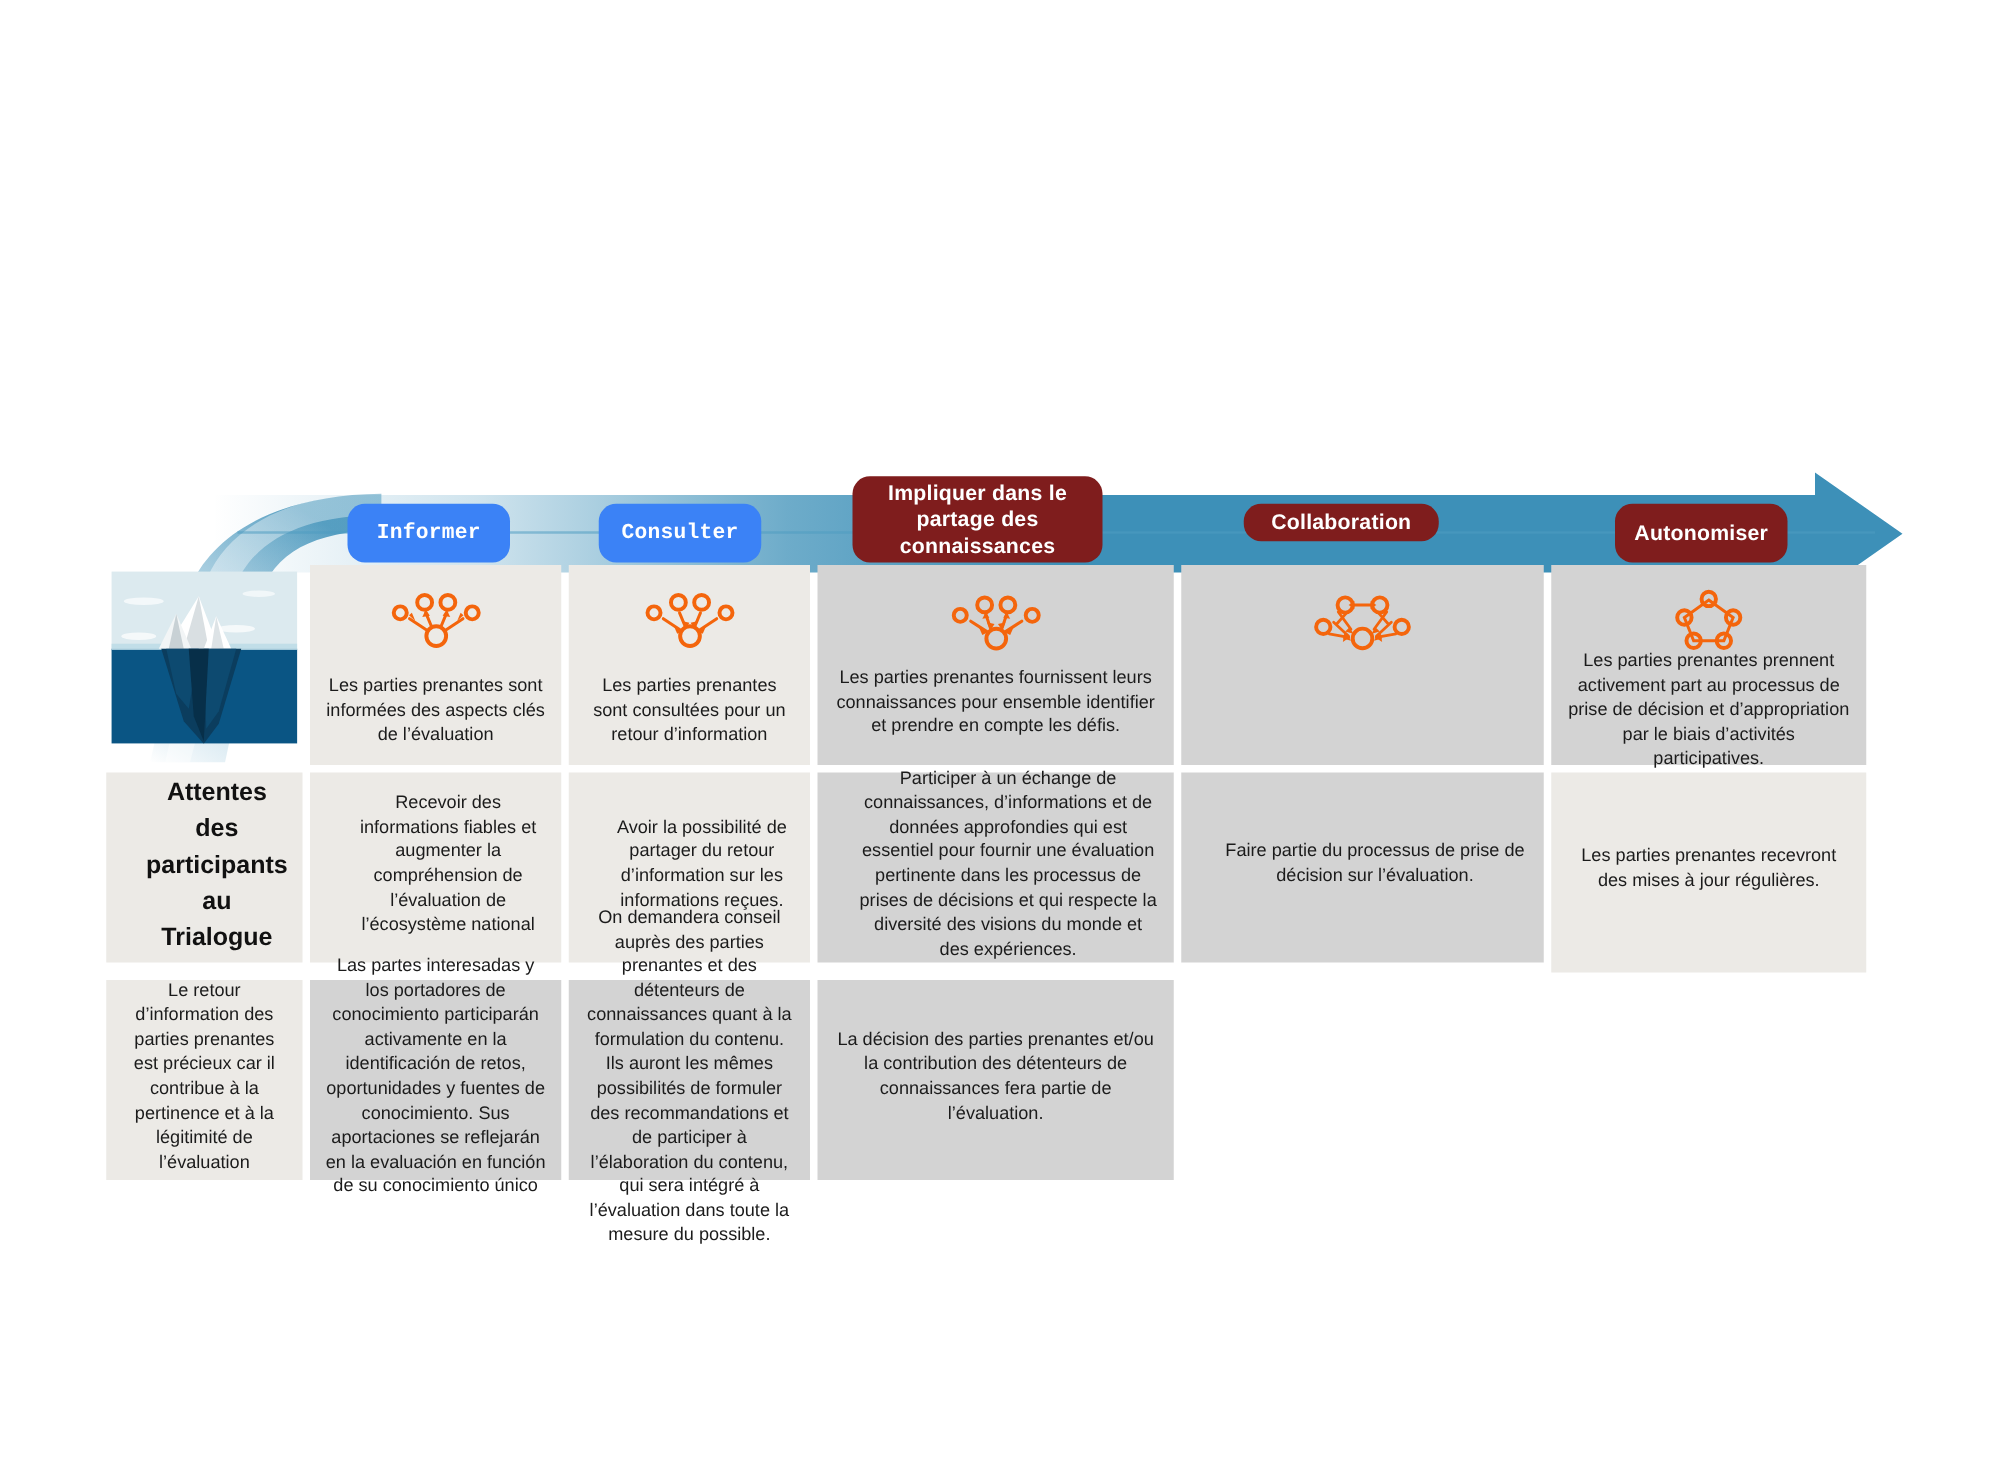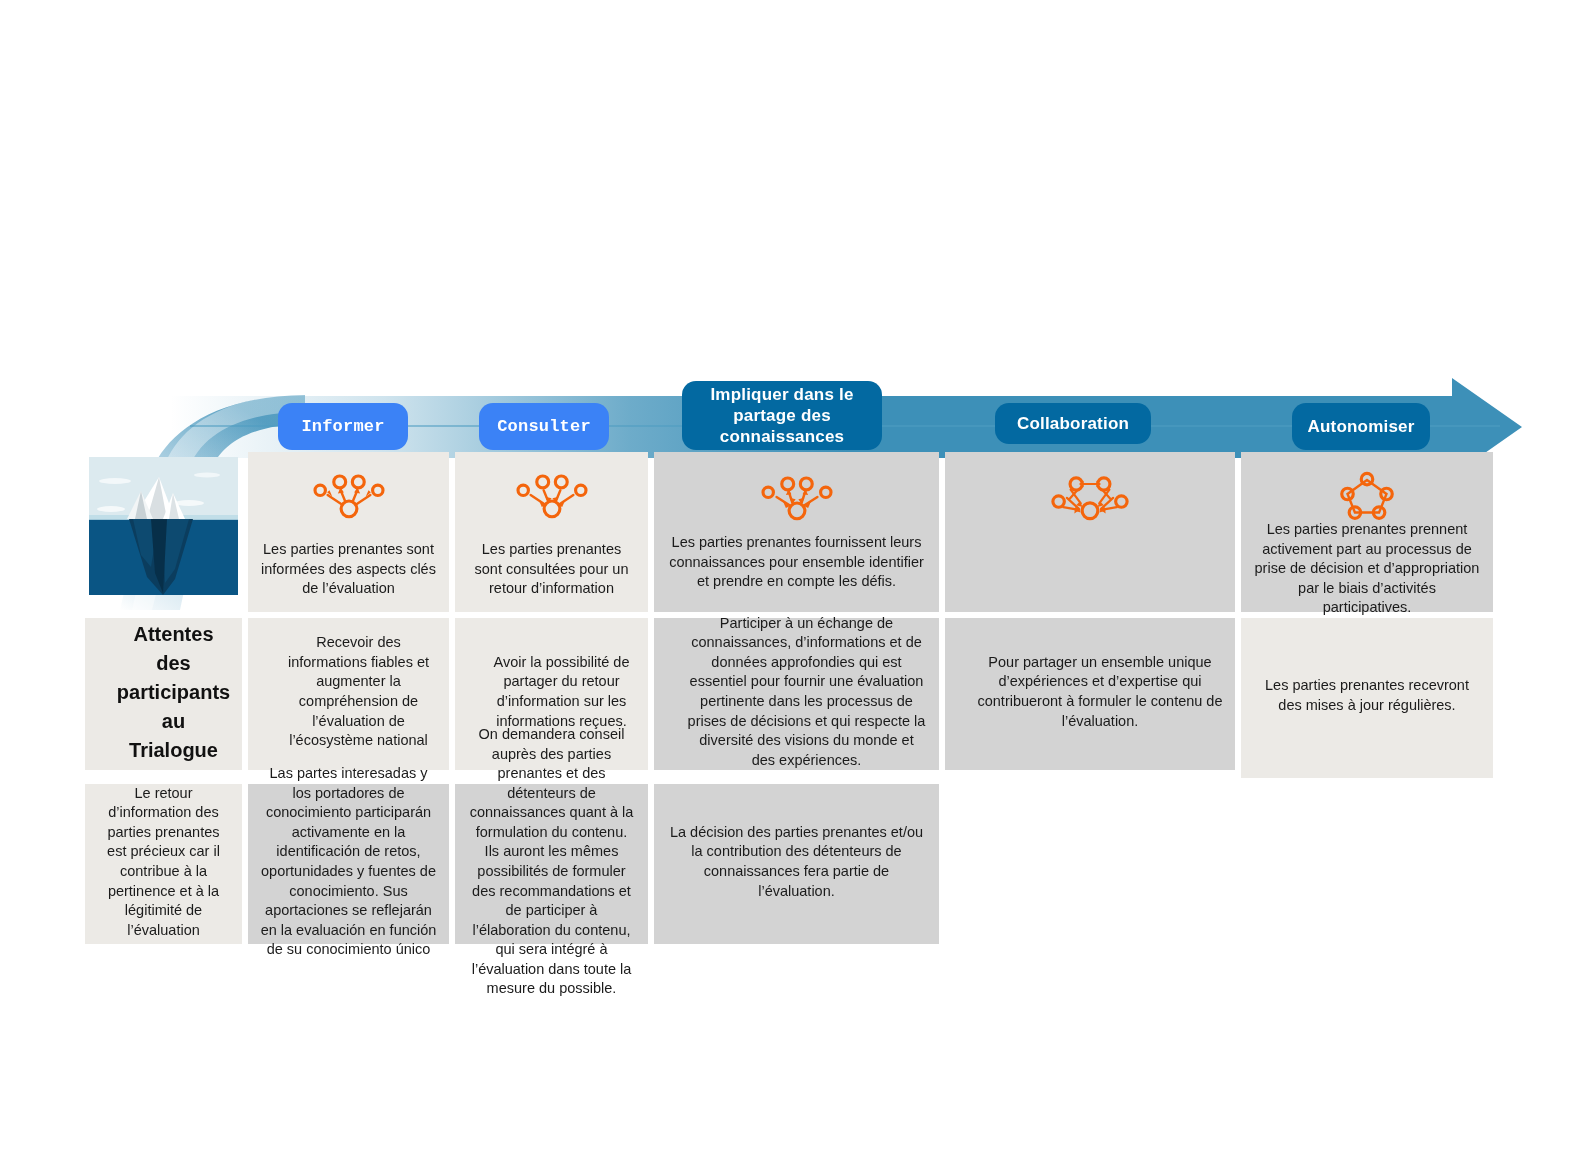--- a/index.html
+++ b/index.html
@@ -34,21 +34,21 @@
     border-radius: 14px;
     color: #ffffff;
     font-weight: bold;
     font-size: 17px;
     letter-spacing: 0.2px;
     line-height: 1.25;
     padding: 6px 14px;
     z-index: 6;
   }
   .pill-blue { background: #3b82f6; font-family: Liberation Mono, monospace; }
-  .pill-gray { background: #0369a1; }
+  .pill-gray { background: #7f1d1d; }
 
   
   #grid {
     position: absolute;
     left: 85px;
     top: 452px;
     width: 1389px;
     display: grid;
     grid-template-columns: 157px 201px 193px 285px 290px 252px;
     grid-auto-rows: auto;
@@ -146,21 +146,21 @@
   </div>
 
   <div class="stage-pill pill-blue" style="left:479px; top:403px; width:130px; height:47px;">
     <span>Consulter</span>
   </div>
 
   <div class="stage-pill pill-gray" style="left:682px; top:381px; width:200px; height:69px;">
     <span>Impliquer dans le partage des connaissances</span>
   </div>
 
-  <div class="stage-pill pill-gray" style="left:995px; top:403px; width:156px; height:41px;">
+  <div class="stage-pill pill-gray" style="left:995px; top:403px; width:156px; height:30px;">
     <span>Collaboration</span>
   </div>
 
   <div class="stage-pill pill-gray" style="left:1292px; top:403px; width:138px; height:47px;">
     <span>Autonomiser</span>
   </div>
 
   <div id="grid">
 
     <div class="cell iceberg-cell">
@@ -324,21 +324,21 @@
       </div>
       <div class="cell-desc">Les parties prenantes prennent activement part au processus de prise de décision et d’appropriation par le biais d’activités participatives.</div>
     </div>
 
     <div class="cell tone-light row2 rowlabel">
       <span>Attentes des participants au Trialogue</span>
     </div>
     <div class="cell tone-light row2">Recevoir des informations fiables et augmenter la compréhension de l’évaluation de l’écosystème national</div>
     <div class="cell tone-light row2">Avoir la possibilité de partager du retour d’information sur les informations reçues.</div>
     <div class="cell tone-dark row2">Participer à un échange de connaissances, d’informations et de données approfondies qui est essentiel pour fournir une évaluation pertinente dans les processus de prises de décisions et qui respecte la diversité des visions du monde et des expériences.</div>
-    <div class="cell tone-dark row2">Pour partager un ensemble unique d’expériences et d’expertise qui contribueront à formuler le contenu de l’évaluation.</div>
+    <div class="cell tone-dark row2">Faire partie du processus de prise de décision sur l’évaluation.</div>
 
     <div class="cell tone-light row3">Les parties prenantes recevront des mises à jour régulières.</div>
     <div class="cell tone-light row3">Le retour d’information des parties prenantes est précieux car il contribue à la pertinence et à la légitimité de l’évaluation</div>
     <div class="cell tone-dark row3">Las partes interesadas y los portadores de conocimiento participarán activamente en la identificación de retos, oportunidades y fuentes de conocimiento. Sus aportaciones se reflejarán en la evaluación en función de su conocimiento único</div>
     <div class="cell tone-dark row3">On demandera conseil auprès des parties prenantes et des détenteurs de connaissances quant à la formulation du contenu. Ils auront les mêmes possibilités de formuler des recommandations et de participer à l’élaboration du contenu, qui sera intégré à l’évaluation dans toute la mesure du possible.</div>
     <div class="cell tone-dark row3">La décision des parties prenantes et/ou la contribution des détenteurs de connaissances fera partie de l’évaluation.</div>
 
   </div>
 </div>
 

